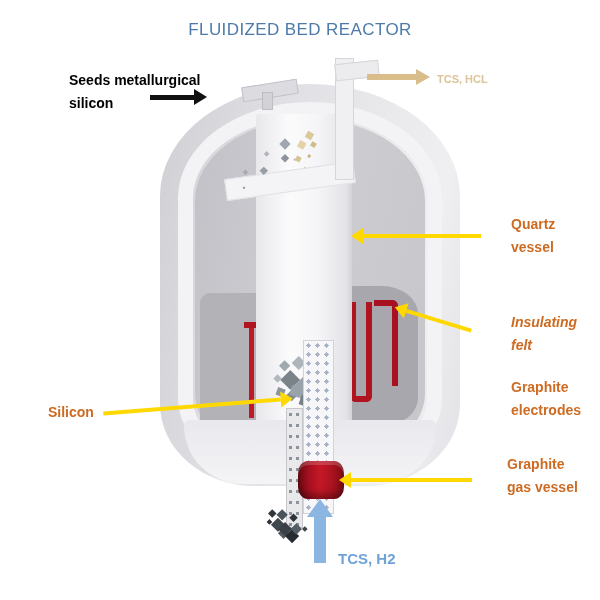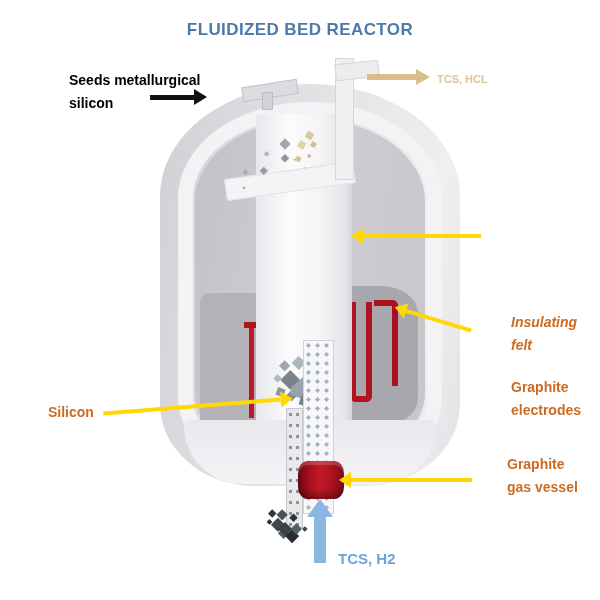--- a/index.html
+++ b/index.html
@@ -1,21 +1,21 @@
 <!DOCTYPE html>
 <html><head>
 <meta charset="utf-8">
 <style>
   html,body{margin:0;padding:0;background:#ffffff;}
   #stage{position:relative;width:600px;height:600px;background:#ffffff;overflow:hidden;
          font-family:"Liberation Sans", sans-serif;}
   .abs{position:absolute;}
 
   
-  .title{left:0;right:0;top:20px;text-align:center;font-size:17px;font-weight:bold;
+  .title{left:0;right:0;top:20px;text-align:center;font-size:17px;font-weight:normal;
          color:#4d7aa8;letter-spacing:.4px;}
   .lbl{font-size:14px;font-weight:bold;line-height:23px;}
   .lbl span{display:block;margin-left:24px;}
   .black{color:#000000;}
   .orange{color:#cd6b22;}
   .tan-t{color:#dcc498;font-size:11px;}
   .blue-t{color:#6fa3d8;font-size:15px;}
 
   
   .arrow{display:flex;align-items:center;height:16px;}
@@ -160,20 +160,24 @@
   <div class="abs arrow" style="left:339px;top:472px;width:133px;">
     <div class="hd-l hd-y-l"></div>
     <div class="shaft sh-y"></div>
   </div>
 
   <div class="abs lbl black" style="left:45px;top:69px;width:180px;">
     <span>Seeds metallurgical</span>
     <span>silicon</span>
   </div>
   <div class="abs lbl tan-t" style="left:437px;top:68px;">TCS, HCL</div>
+  <div class="abs lbl orange" style="left:487px;top:213px;">
+    <span>Quartz</span>
+    <span>vessel</span>
+  </div>
   <div class="abs lbl orange" style="left:487px;top:311px;font-style:italic;">
     <span>Insulating</span>
     <span>felt</span>
   </div>
   <div class="abs lbl orange" style="left:487px;top:376px;">
     <span>Graphite</span>
     <span>electrodes</span>
   </div>
   <div class="abs lbl orange" style="left:48px;top:401px;">Silicon</div>
   <div class="abs lbl orange" style="left:483px;top:453px;">

